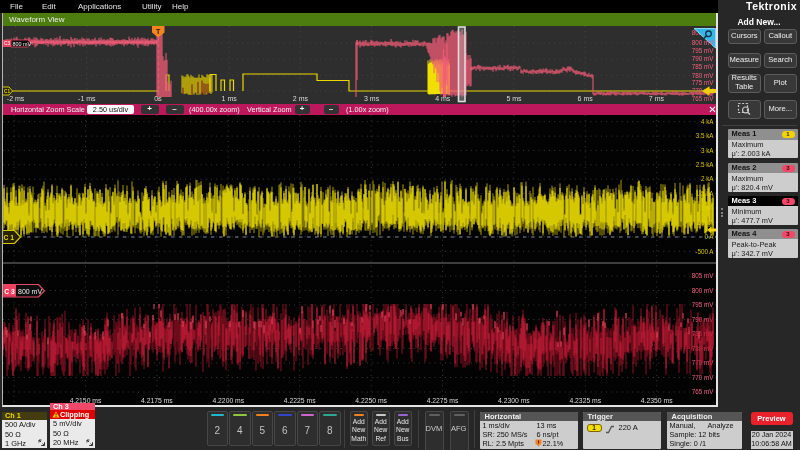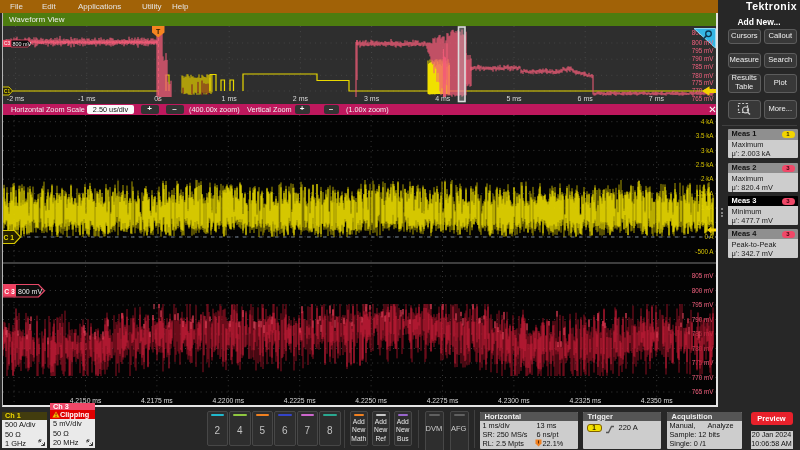--- a/index.html
+++ b/index.html
@@ -1,16 +1,16 @@
 <!DOCTYPE html>
 <html><head><meta charset="utf-8"><style>
 * {margin:0;padding:0;box-sizing:border-box}
 html,body {width:800px;height:450px;background:#272727;font-family:"Liberation Sans",sans-serif;overflow:hidden}
 .abs {position:absolute}
-.menubar {position:absolute;left:0;top:0;width:800px;height:13px;background:#a16207}
+.menubar {position:absolute;left:0;top:0;width:800px;height:13px;background:#000000}
 .menubar span {position:absolute;top:0;font-size:8px;line-height:13px;color:#e4e4e4}
 .tek {position:absolute;right:4px;top:0;font-size:10.5px;line-height:13px;color:#fff;font-weight:bold;letter-spacing:0.5px}
 .wf {position:absolute;left:2px;top:13px;width:716px;height:394px;background:#0a0a0a;border-left:1px solid #b4b4b4;border-right:2px solid #e4e4e4;border-bottom:2px solid #e4e4e4}
 .tabrow {position:absolute;left:3px;top:13px;width:713px;height:13px;background:#4d7c0f;font-size:8px;color:#ececec;line-height:13px;padding-left:6px}
 .ovbg {position:absolute;left:3px;top:26px;width:713px;height:78px;background:#2e2e2e}
 .zbar {position:absolute;left:3px;top:104px;width:713px;height:28px;background:#be185d;color:#f0f0f0;font-size:7.3px}
 .zbar .t {position:absolute;top:0;line-height:11px}
 .zinput {position:absolute;left:84px;top:1.2px;width:47px;height:8.8px;background:#fafafa;border-radius:2px;color:#111;text-align:center;line-height:9px;font-size:7.3px}
 .zbtn {position:absolute;top:1.2px;height:8.8px;background:#333;border-radius:2px;color:#fff;text-align:center;line-height:8px;font-size:8px;font-weight:bold}
 .zx {position:absolute;left:703px;top:0;width:13px;height:11px;color:#fff;font-size:10px;line-height:11px;text-align:center}

